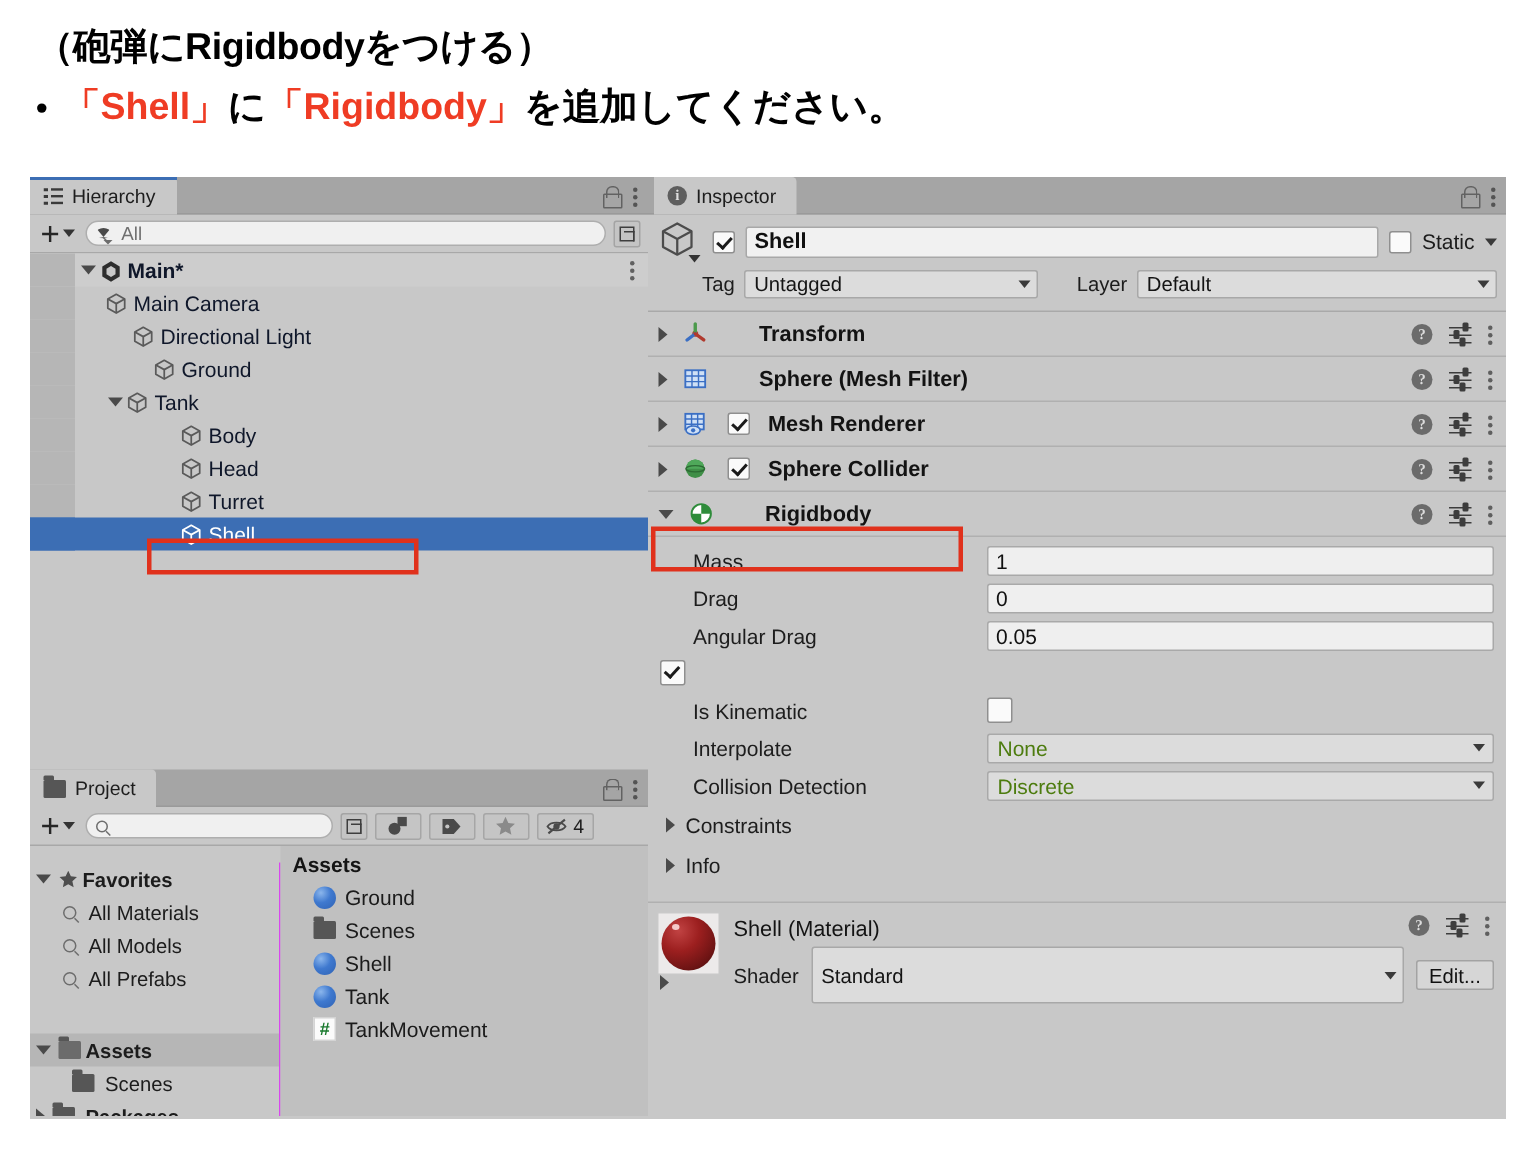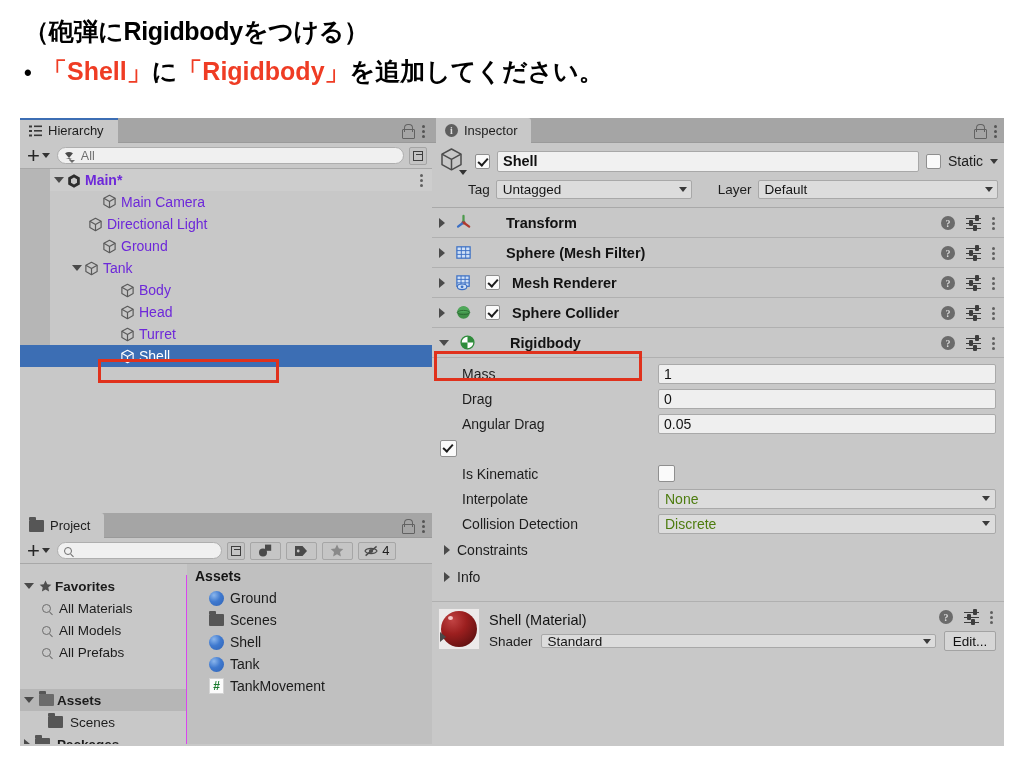--- a/index.html
+++ b/index.html
@@ -184,21 +184,21 @@
   }
 
   
   .tree { position: relative; background: #c8c8c8; }
   .trow {
     position: relative;
     height: 22px;
     display: flex;
     align-items: center;
     font-size: 14px;
-    color: #6d28d9;
+    color: #0f172a;
   }
   .trow.scene-root { background: #cdcdcd; font-weight: bold; }
   .trow.selected { background: #3c6eb4; color: #ffffff; }
   .trow .stripe {
     position: absolute; left: 0; top: 0; bottom: 0; width: 30px;
     background: #b6b6b6;
   }
   .trow.selected .stripe { background: #3c6eb4; }
   .tri {
     width: 0; height: 0; flex: none;
@@ -537,21 +537,21 @@
                 </svg>
               </span>
               <span>Main*</span>
             </span>
             <span class="kebab" style="position: absolute; right: 8px; top: 4px; z-index: 3;">
               <i></i>
             </span>
           </div>
           <div class="trow">
             <span class="stripe"></span>
-            <span style="display: flex; align-items: flex-start; position: relative; z-index: 2; padding-left: 70px;">
+            <span style="display: flex; align-items: flex-end; position: relative; z-index: 2; padding-left: 38px;">
               <span class="tri hidden"></span>
               <span class="cube-ico">
                 <svg width="15" height="15" viewBox="0 0 16 16">
                   <path d="M8 1.3 L14 4.6 L14 11.2 L8 14.6 L2 11.2 L2 4.6 Z" fill="none" stroke="#5a5a5a" stroke-width="1.25" stroke-linejoin="round"></path>
                   <path d="M2 4.6 L8 7.9 L14 4.6 M8 7.9 L8 14.6" fill="none" stroke="#5a5a5a" stroke-width="1.25" stroke-linejoin="round"></path>
                 </svg>
               </span>
               <span>Main Camera</span>
             </span>
           </div>
@@ -993,21 +993,21 @@
             <span class="mat-sphere">
               <span class="mat-ball"></span>
             </span>
           </div>
           <div style="flex:1;">
             <div style="height:23px; display:flex; align-items:center;">
               <span style="font-size:14.5px; color:#131313;">Shell (Material)</span>
             </div>
             <div style="display:flex; align-items:center; gap:8px;">
               <span class="lbl-sm">Shader</span>
-              <span class="dropdown" style="flex:1; height:14px;">
+              <span class="dropdown" style="flex:1; height:38px;">
                 <span>Standard</span>
                 <span class="dd-caret"></span>
               </span>
               <span class="edit-btn">
                 <span>Edit...</span>
               </span>
             </div>
           </div>
         </div>
         <span class="tri right" style="position:absolute; left:8px; bottom:16px;"></span>

